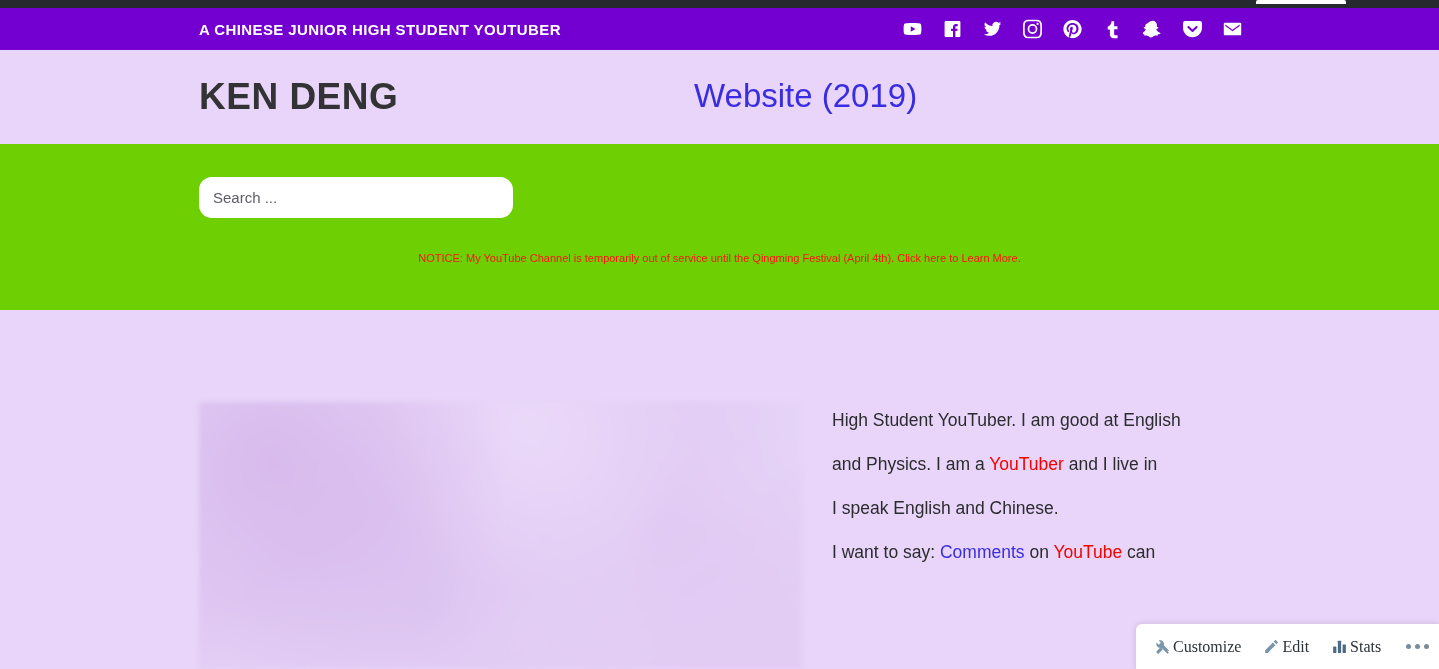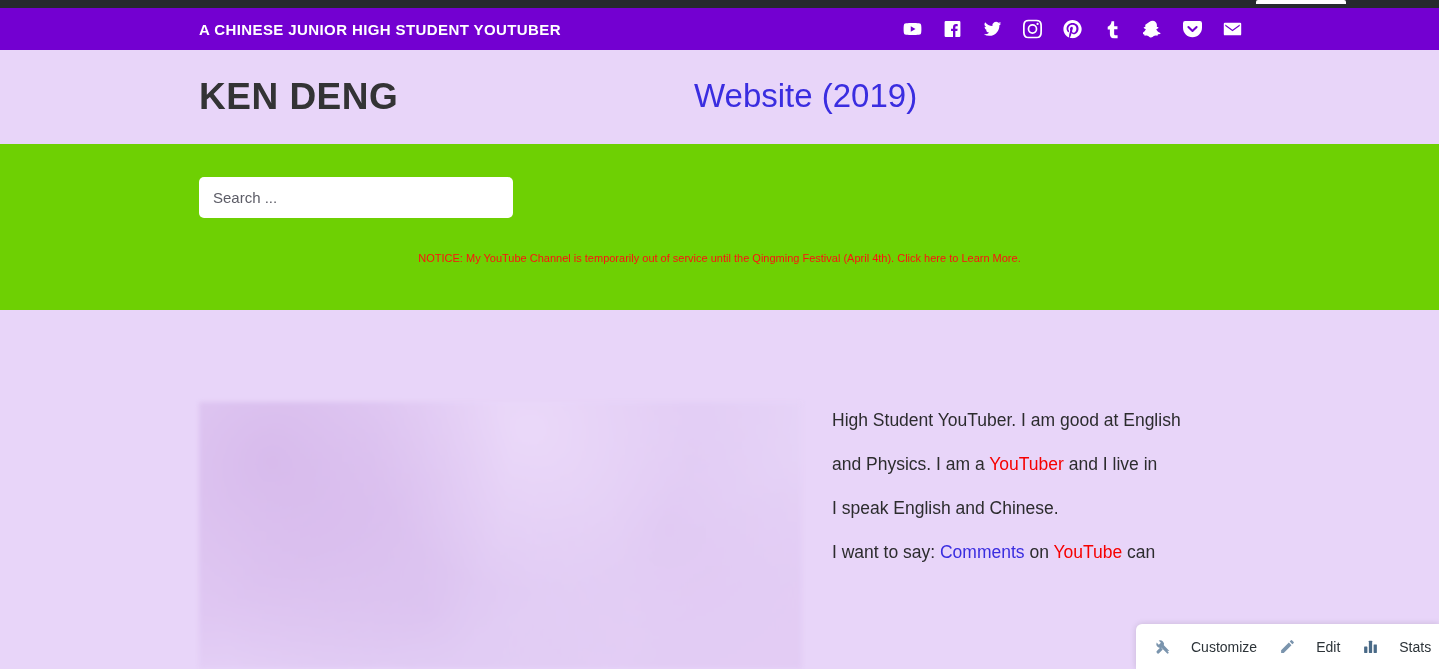--- a/index.html
+++ b/index.html
@@ -137,21 +137,21 @@
     position: absolute;
     left: 199px;
     top: 33px;
     width: 314px;
     height: 41px;
   }
   .search-input {
     width: 100%;
     height: 100%;
     border: none;
-    border-radius: 5px;
+    border-radius: 13px;
     background: #ffffff;
     padding: 0 14px;
     font-family: "Liberation Sans", sans-serif;
     font-size: 15px;
     color: #4a4a55;
     outline: none;
   }
   .search-input::placeholder { color: #5c5c66; opacity: 1; }
 
   .notice {
@@ -218,25 +218,26 @@
     box-shadow: 0 0 6px rgba(0,0,0,0.14);
     display: flex;
     align-items: center;
     gap: 9px;
     padding: 0 16px 0 18px;
     z-index: 50;
   }
   .adm-item {
     display: inline-flex;
     align-items: center;
-    gap: 20px;
-    font-size: 14px;
+    gap: 2px;
+    font-size: 16px;
     color: #2c3338;
     cursor: pointer;
     white-space: nowrap;
+    font-family: Liberation Serif, serif;
   }
   .adm-item + .adm-item { margin-left: 13px; }
   .adm-item svg { display: block; }
   .adm-dots {
     display: inline-flex;
     align-items: center;
     gap: 4px;
     margin-left: 16px;
     cursor: pointer;
   }

